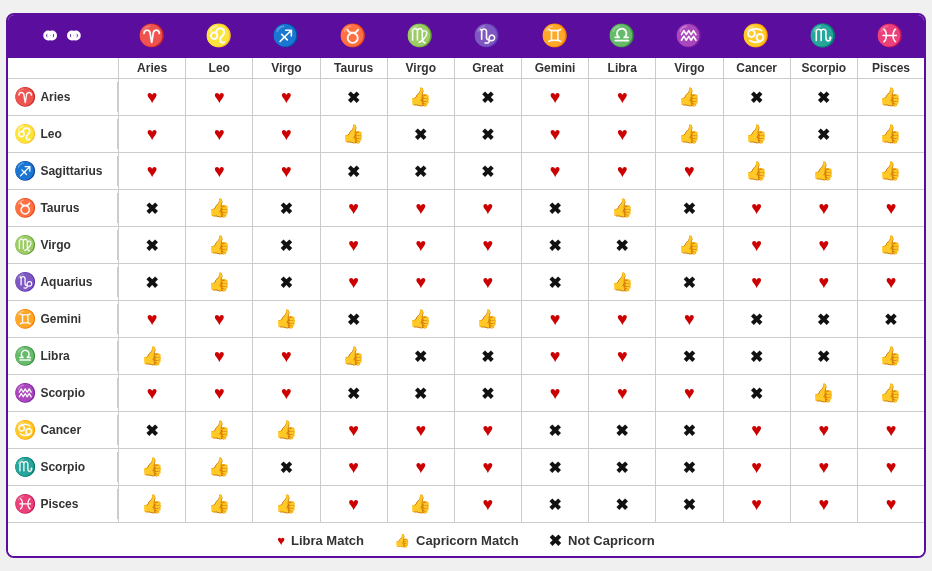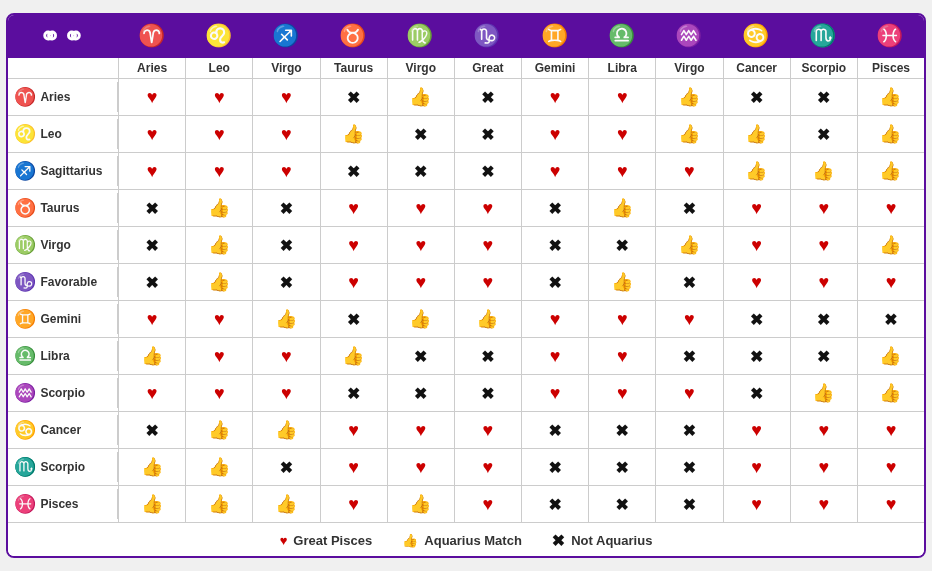--- a/index.html
+++ b/index.html
@@ -398,21 +398,21 @@
         <div class="data-cell">
           <span class="icon-heart">♥</span>
         </div>
         <div class="data-cell">
           <span class="icon-thumb">👍</span>
         </div>
       </div>
       <div class="data-row">
         <div class="row-header">
           <span class="row-icon">♑</span>
-          <span class="row-label">Favorable</span>
+          <span class="row-label">Aquarius</span>
         </div>
         <div class="data-cell">
           <span class="icon-x">✖</span>
         </div>
         <div class="data-cell">
           <span class="icon-thumb">👍</span>
         </div>
         <div class="data-cell">
           <span class="icon-x">✖</span>
         </div>
@@ -694,24 +694,24 @@
         </div>
         <div class="data-cell">
           <span class="icon-heart">♥</span>
         </div>
       </div>
     </div>
 
   <div class="legend">
     <div class="legend-item">
       <span class="icon-heart">♥</span>
-      <span>Great Pisces</span>
+      <span>Libra Match</span>
     </div>
     <div class="legend-item">
       <span class="icon-thumb">👍</span>
-      <span>Aquarius Match</span>
+      <span>Capricorn Match</span>
     </div>
     <div class="legend-item">
       <span class="icon-x">✖</span>
-      <span>Not Aquarius</span>
+      <span>Not Capricorn</span>
     </div>
   </div>
 </div>
 
 </body></html>

